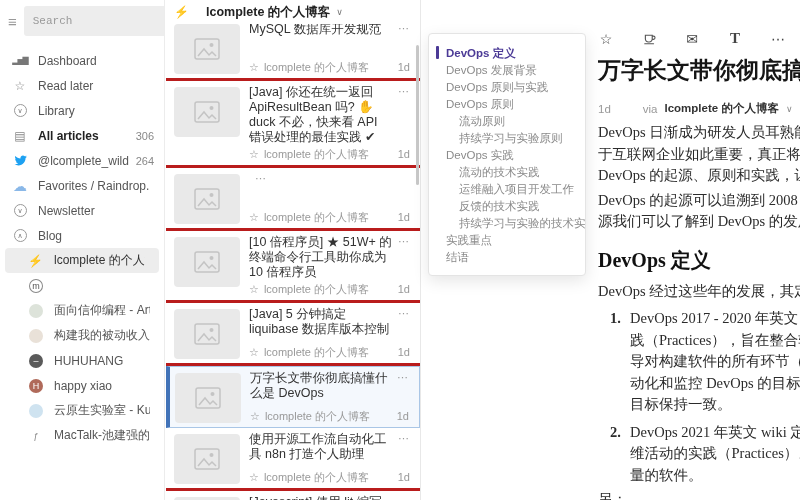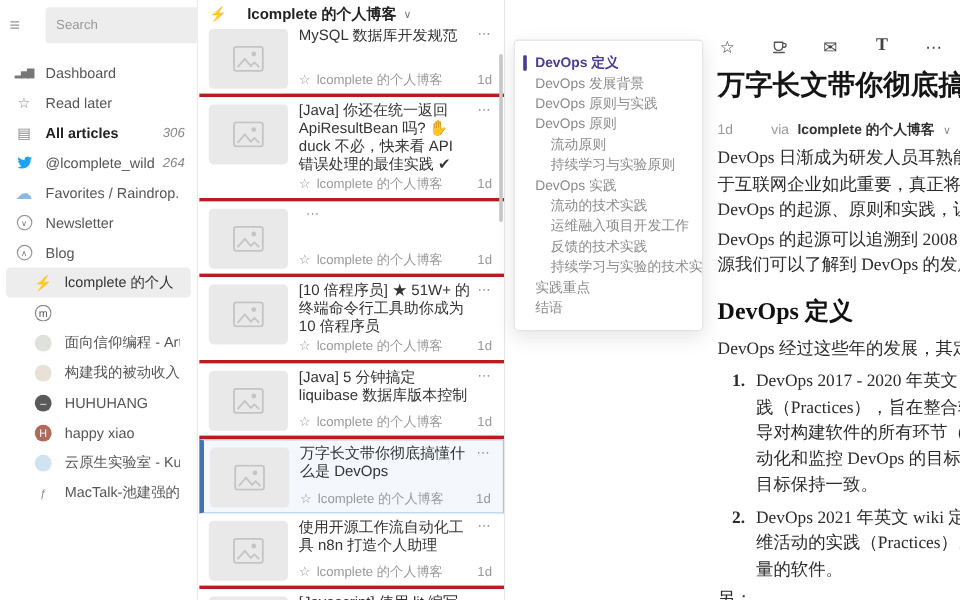--- a/index.html
+++ b/index.html
@@ -3,27 +3,27 @@
 <meta charset="utf-8">
 <style>
   * { margin:0; padding:0; box-sizing:border-box; }
   html,body { width:800px; height:500px; overflow:hidden; }
   body { position:relative; background:#fff; font-family:"Liberation Sans", sans-serif; font-size:12px; color:#333; }
 
   
   .sidebar { position:absolute; left:0; top:0; width:165px; height:500px; background:#fff; border-right:1px solid #ececec; overflow:hidden; }
   .topbar { display:flex; align-items:center; padding:6px 6px 4px 8px; }
   .hamb { color:#999; font-size:15px; width:16px; cursor:pointer; }
-  .searchbox { flex:1; margin-left:21px; background:#ededed; border:none; border-radius:3px; height:30px; font-size:11px; color:#555; padding:0 9px; outline:none; font-family:Liberation Sans, sans-serif; }
+  .searchbox { flex:1; margin-left:7px; background:#ededed; border:none; border-radius:3px; height:30px; font-size:11px; color:#555; padding:0 9px; outline:none; font-family:Liberation Mono, monospace; }
   .searchbox::placeholder { color:#999; }
   .snav { margin-top:8px; }
   .sitem { display:flex; align-items:center; height:25px; padding:0 10px 0 12px; cursor:pointer; }
   .sicon { width:16px; margin-right:10px; display:inline-flex; justify-content:center; align-items:center; color:#888; font-size:12px; flex:none; }
   .slabel { flex:1; white-space:nowrap; overflow:hidden; font-size:12px; color:#555; }
-  .scount { color:#888; font-size:11px; margin-left:4px; flex:none;font-style:italic; }
+  .scount { color:#888; font-size:11px; margin-left:4px; flex:none; }
   .sitem.bold .slabel { font-weight:bold; color:#222; }
   .sitem.child { padding-left:28px; }
   .sitem.selected { background:#ededed; border-radius:4px; margin:0 5px; padding-left:23px; }
   .sitem.selected .slabel { color:#333; }
   .feedshdr { display:flex; align-items:center; height:18px; padding:0 12px; color:#999; font-size:10px; letter-spacing:.6px; margin-top:16px; margin-bottom:4px; }
   .feedshdr .hgear { margin-left:auto; color:#aaa; font-size:12px; cursor:pointer; }
   .circ { display:inline-flex; width:13px; height:13px; border:1px solid #999; border-radius:50%; font-size:7px; align-items:center; justify-content:center; color:#777; }
   .avataric { display:inline-flex; width:14px; height:14px; border-radius:50%; font-size:9px; align-items:center; justify-content:center; overflow:hidden; }
   .gbars { font-size:8px; letter-spacing:-1px; color:#777; }
   .gcloud { color:#8ab8e8; font-size:14px; }
@@ -87,20 +87,26 @@
   <div class="sitem">
         <span class="sicon">
           <span class="gbars">▂▅▇</span>
         </span>
         <span class="slabel">Dashboard</span>
       </div>
       <div class="sitem">
         <span class="sicon">☆</span>
         <span class="slabel">Read later</span>
       </div>
+      <div class="sitem">
+        <span class="sicon">
+          <span class="circ">∨</span>
+        </span>
+        <span class="slabel">Library</span>
+      </div>
     </div>
 
 
   <div>
 
   <div class="sitem bold">
         <span class="sicon">▤</span>
         <span class="slabel">All articles</span>
         <span class="scount">306</span>
       </div>

